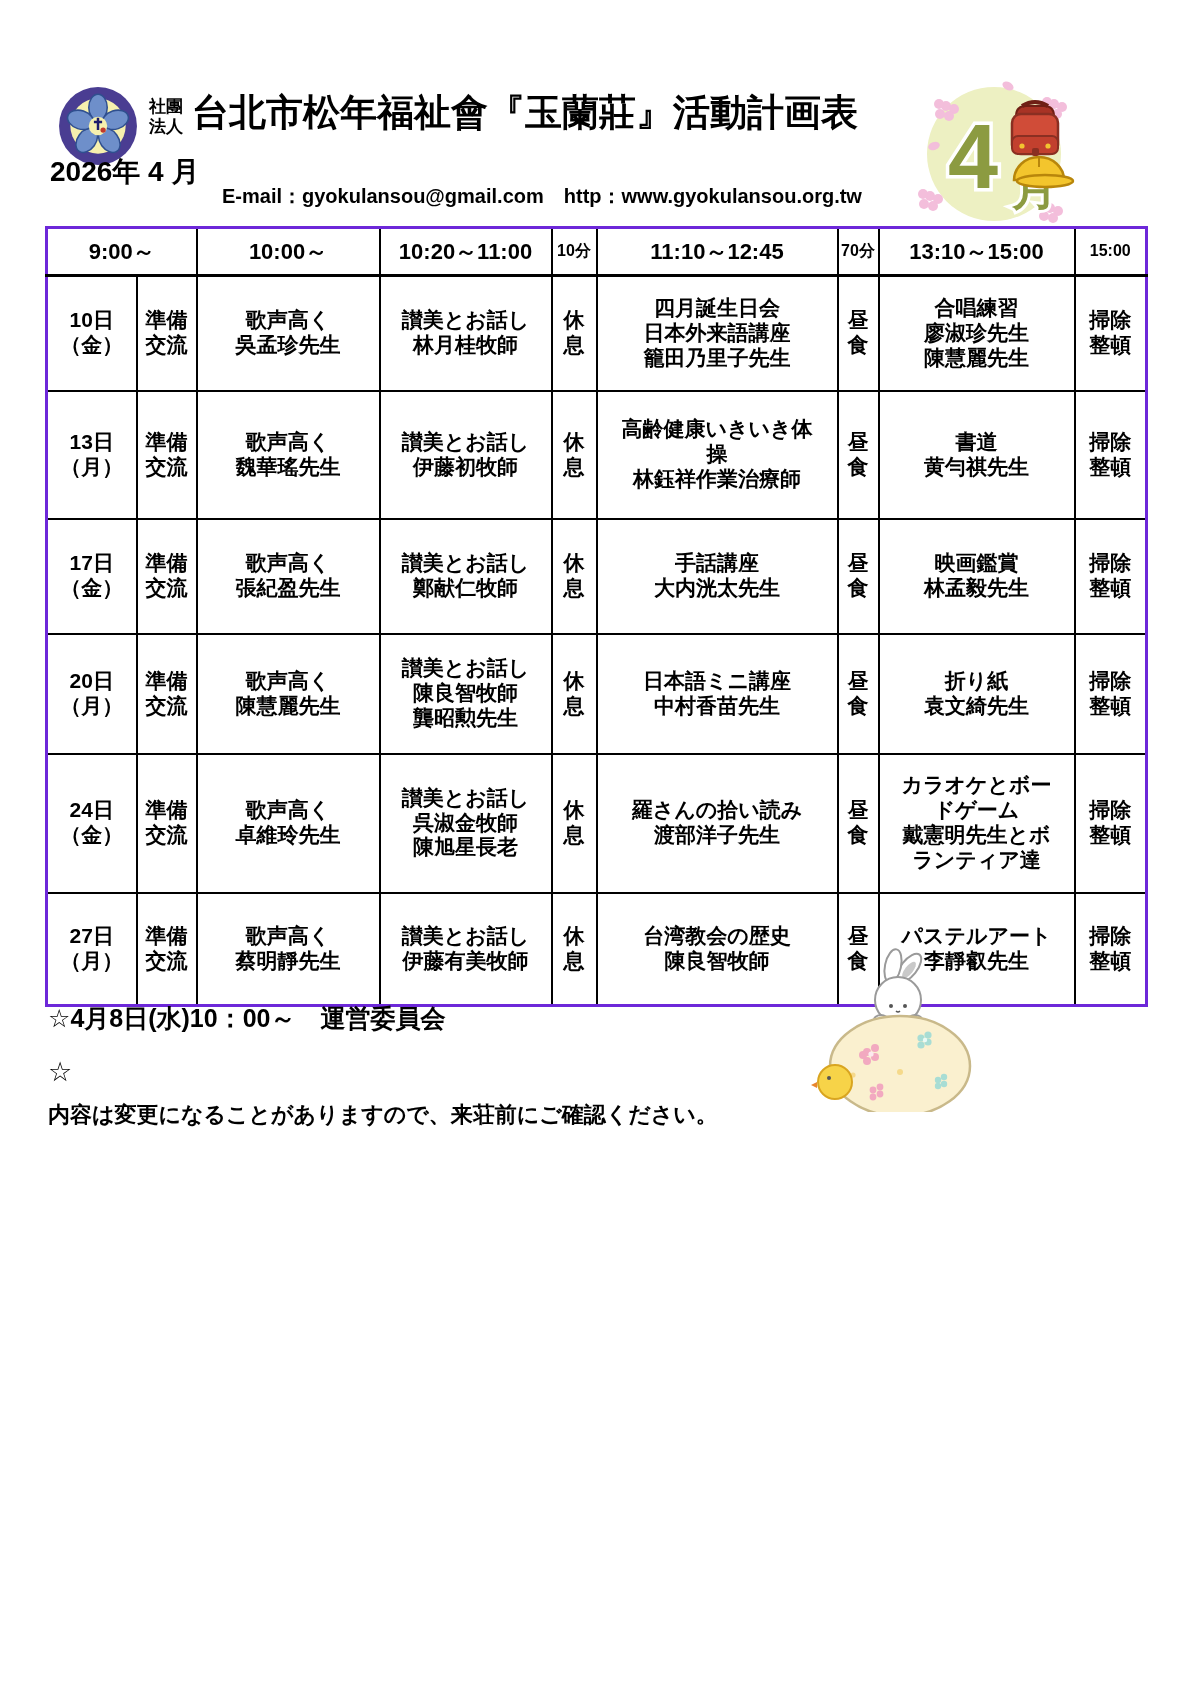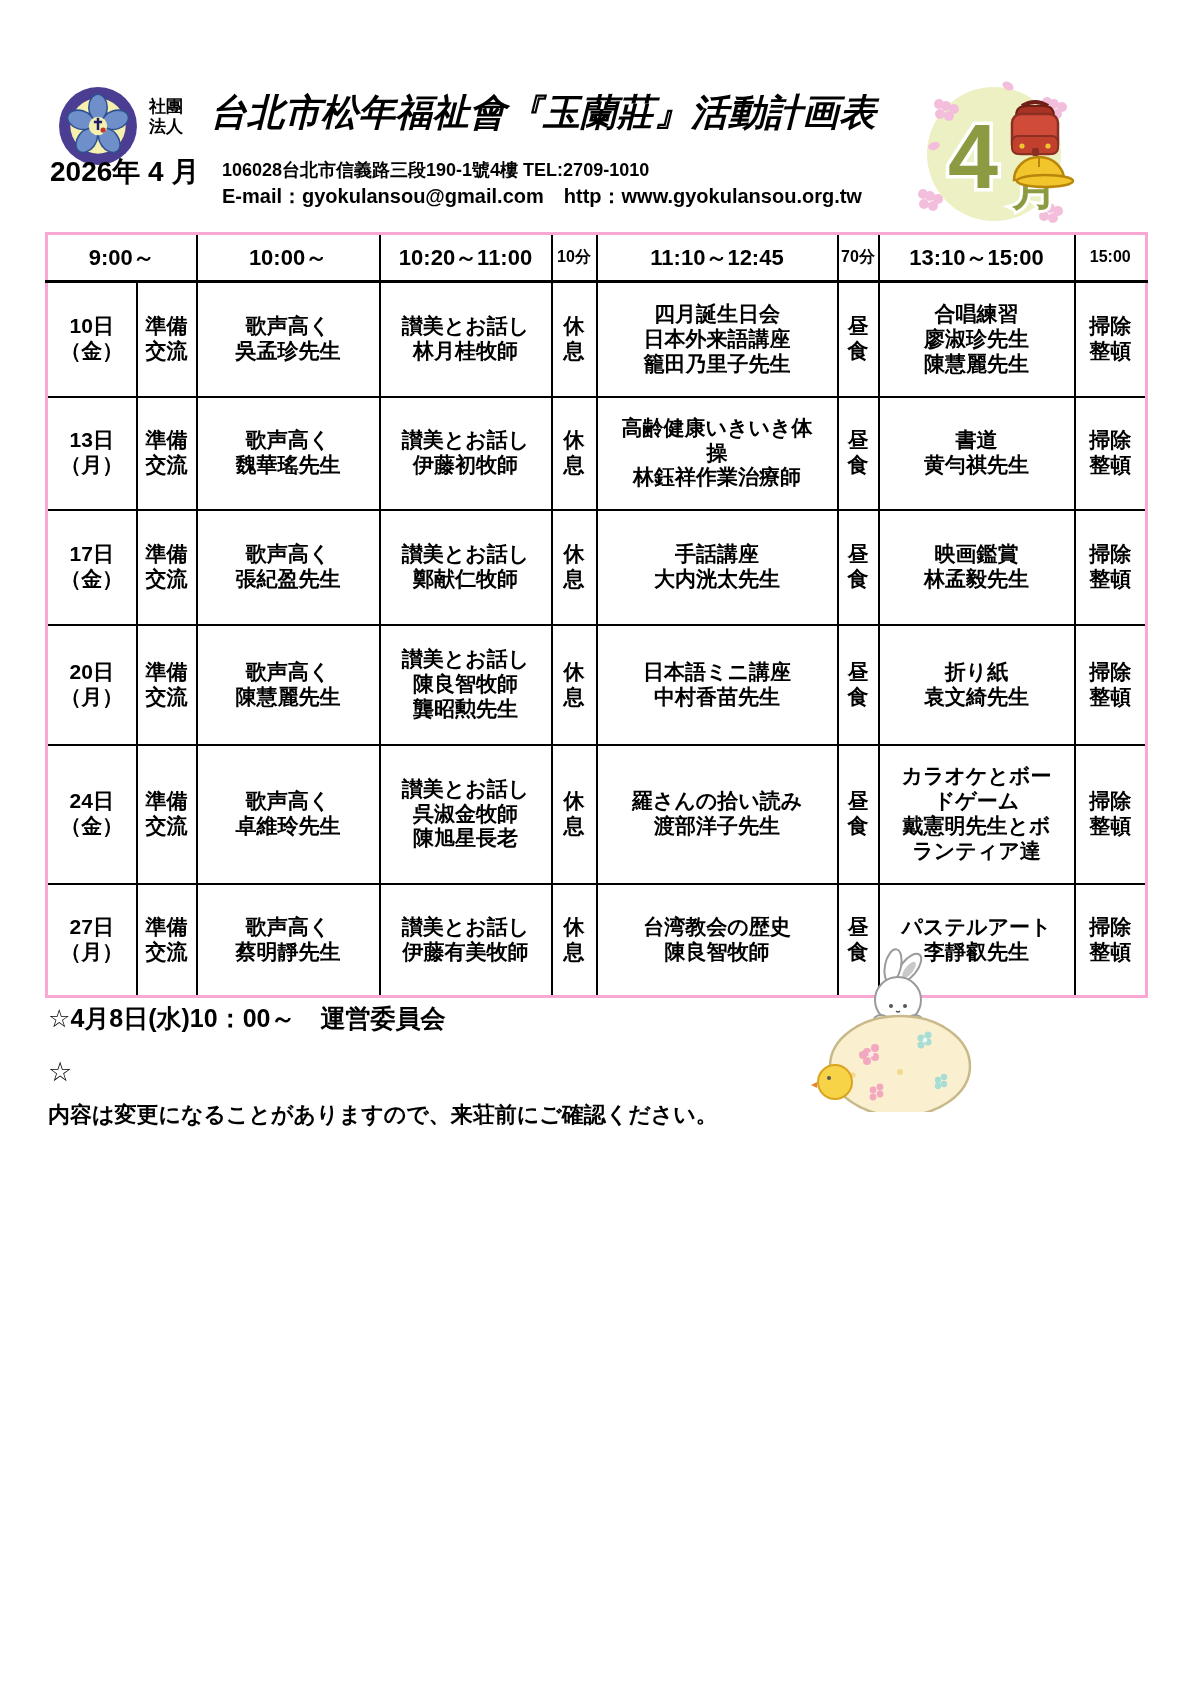--- a/index.html
+++ b/index.html
@@ -10,46 +10,46 @@
   }
   .page{position:absolute;inset:0;}
 
   
   .logo{position:absolute;left:57px;top:85px;width:82px;height:82px;}
   .org-type{
     position:absolute;left:149px;top:97px;
     font-size:17px;font-weight:bold;line-height:1.18;white-space:pre-line;
   }
   .title{
-    position:absolute;left:210px;top:88px;
-    font-size:37px;font-weight:bold;letter-spacing:0px;white-space:nowrap;font-style:italic;
+    position:absolute;left:192px;top:88px;
+    font-size:37px;font-weight:bold;letter-spacing:0px;white-space:nowrap;
   }
   .year-month{position:absolute;left:50px;top:153px;font-size:28px;font-weight:bold;white-space:nowrap;text-align:right;}
   .addr{position:absolute;left:222px;top:158px;font-size:18px;font-weight:bold;white-space:nowrap;}
   .contact{position:absolute;left:222px;top:183px;font-size:20px;font-weight:bold;white-space:nowrap;}
   .badge{position:absolute;left:912px;top:76px;width:165px;height:155px;}
   .badge text{font-family:"Liberation Sans","DejaVu Sans",sans-serif;font-weight:bold;}
 
   
   table.sched{
-    position:absolute;left:45px;top:232px;width:1100px;
+    position:absolute;left:45px;top:226px;width:1100px;
     border-collapse:collapse;table-layout:fixed;
-    border:3px solid #f9a8d4;
+    border:3px solid #6d28d9;
   }
   table.sched th,table.sched td{
     border:2px solid #000;
     text-align:center;vertical-align:middle;
     font-weight:bold;padding:0 2px;
     white-space:pre-line;line-height:1.18;
     overflow:hidden;
   }
   table.sched th{font-size:22px;height:45px;border-bottom:3px solid #000;}
   table.sched th.small{font-size:16px;}
   table.sched td{font-size:21px;}
-  tr.r1{height:115px;} tr.r2{height:113px;} tr.r3{height:115px;}
+  tr.r1{height:115px;} tr.r2{height:128px;} tr.r3{height:115px;}
   tr.r4{height:120px;} tr.r5{height:139px;} tr.r6{height:113px;}
 
   
   .f-meeting{position:absolute;left:48px;top:1002px;font-size:25px;font-weight:bold;white-space:nowrap;}
   .f-star{position:absolute;left:48px;top:1056px;font-size:27px;font-weight:bold;}
   .f-note{position:absolute;left:48px;top:1100px;font-size:22px;font-weight:bold;white-space:nowrap;}
   .illust{position:absolute;left:805px;top:930px;width:190px;height:182px;}
 </style>
 </head>
 <body>
@@ -68,21 +68,20 @@
       <circle cx="40" cy="40" r="9" fill="#f6f0ae"></circle>
       <path d="M36 36 h8 M40 32 v12" stroke="#1d1d6b" stroke-width="2.4"></path>
       <circle cx="45" cy="44" r="2.6" fill="#c0392b"></circle>
     </g>
   </svg>
 
   <div class="org-type">社團
 法人</div>
   <h1 class="title" style="margin:0;">台北市松年福祉會『玉蘭莊』活動計画表</h1>
   <div class="year-month">2026年 4 月</div>
-  <div class="addr">106028台北市信義路三段190-1號4樓  TEL:2709-1010</div>
   <div class="contact">E-mail：gyokulansou@gmail.com　http：www.gyokulansou.org.tw</div>
 
   <svg class="badge" viewBox="0 0 165 155">
     <circle cx="82" cy="78" r="67" fill="#edf0c2"></circle>
 
     <g fill="#f3bedb">
       <g transform="translate(34,30)">
           <circle r="5"></circle>
           <circle cx="8" cy="3" r="5"></circle>
           <circle cx="3" cy="10" r="5"></circle>

